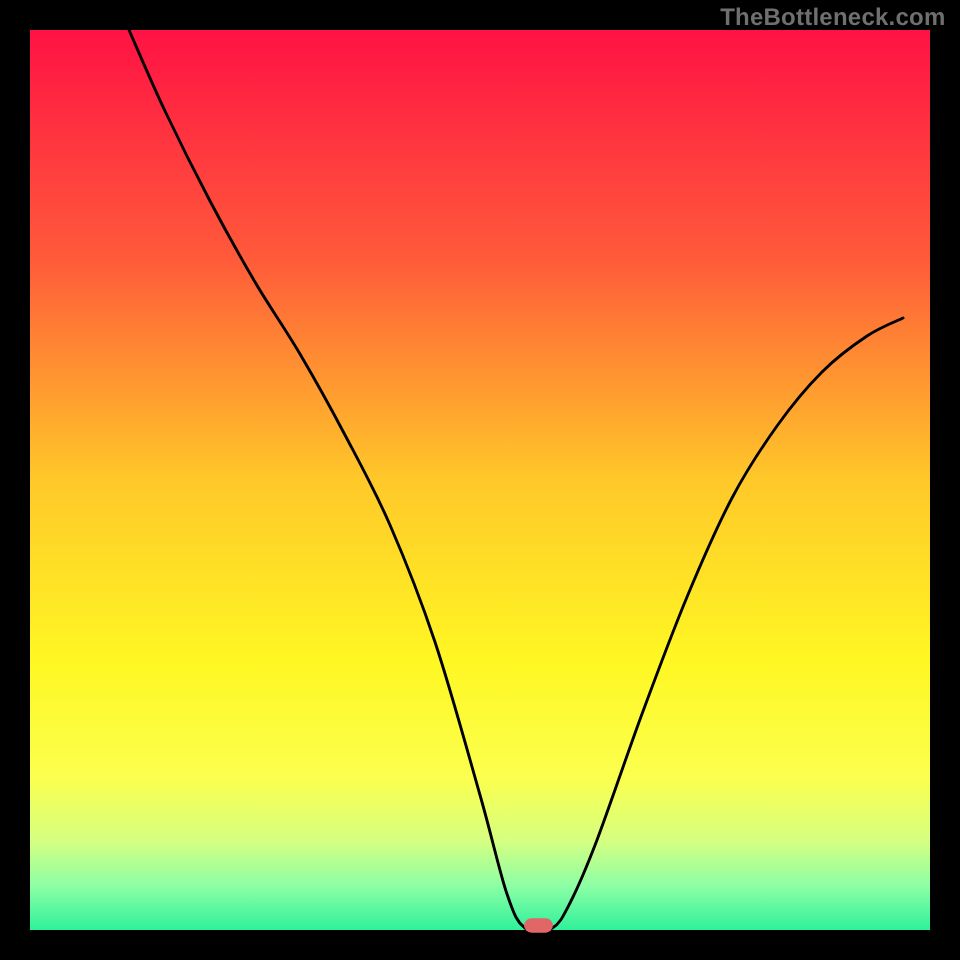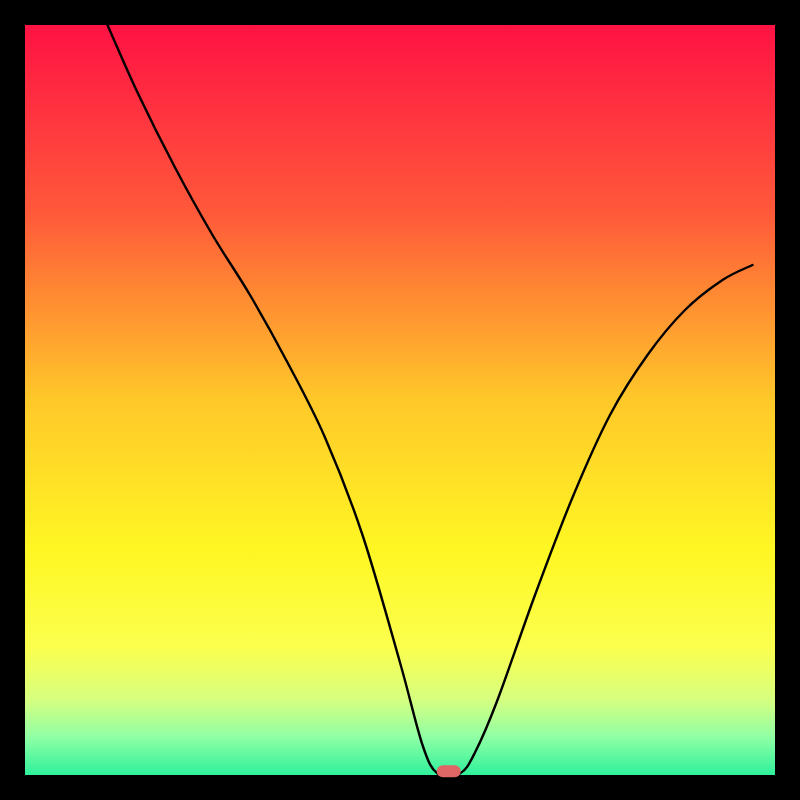--- a/index.html
+++ b/index.html
@@ -47,13 +47,14 @@
         </linearGradient>
     </defs>
 
     <rect id="plot-bg" x="25" y="25" width="750" height="750" fill="url(#bg-grad)"></rect>
 
     <path id="curve" fill="none" stroke="#000" stroke-width="2.4" stroke-linecap="round" d="M 107.5 25 C 112.5 36.25, 126.25 68.75, 137.5 92.5 C 148.75 116.25, 162.5 143.75, 175 167.5 C 187.5 191.25, 200 213.75, 212.5 235 C 225 256.25, 237.5 273.75, 250 295 C 262.5 316.25, 275 338.74999999999994, 287.5 362.49999999999994 C 300 386.24999999999994, 312.5 408.75, 325 437.5 C 337.5 466.25, 350 497.5, 362.5 535 C 375 572.5, 390 627.5, 400 662.5 C 410 697.5, 416.25 726.5, 422.5 745 C 428.75 763.5, 431.25000000000006 768.75, 437.50000000000006 773.5 C 443.75000000000006 778.25, 453.74999999999994 777, 459.99999999999994 773.5 C 466.24999999999994 770, 468.75 764.75, 475 752.5 C 481.25 740.25, 487.5 726.25, 497.5 700 C 507.5 673.75, 522.5 628.75, 535 595 C 547.5 561.25, 560 527.5, 572.5 497.5 C 585 467.5, 597.5 438.75, 610 415 C 622.5 391.25, 635 372.49999999999994, 647.5 354.99999999999994 C 660 337.49999999999994, 672.5 322.5, 685 310 C 697.5 297.5, 711.25 287.5, 722.5 280 C 733.75 272.5, 747.5 267.49999999999994, 752.5 264.99999999999994"></path>
 
     <rect id="marker" rx="6" ry="6" height="12" width="24" fill="#e16666" x="436.74999999999994" y="765.25"></rect>
   </svg>
 
+  <div class="watermark">TheBottleneck.com</div>
 </div>
 
 </body></html>

